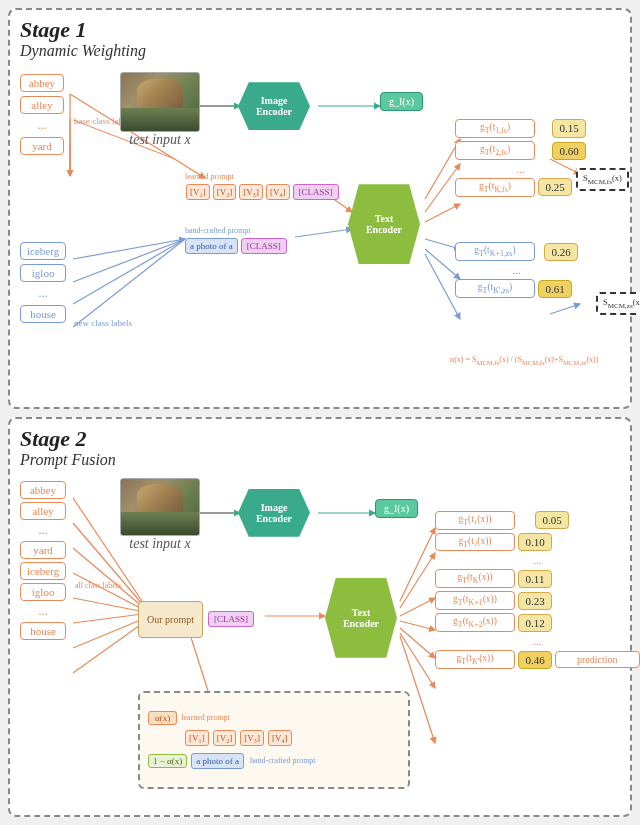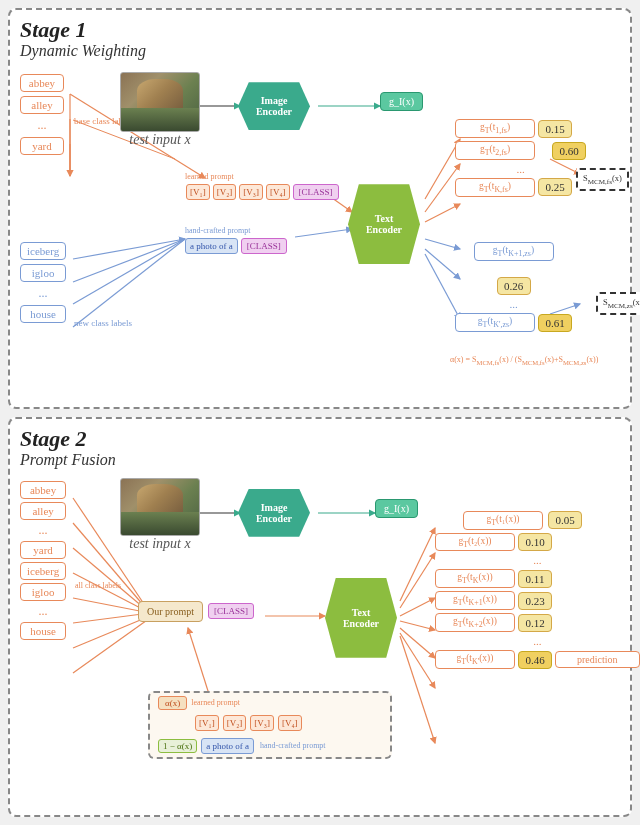--- a/index.html
+++ b/index.html
@@ -334,37 +334,37 @@
 
     <div style="position:absolute; left:328px; top:120px;">
       <div class="encoder-box text-encoder" style="font-size:10px;">Text<br>Encoder</div>
     </div>
 
     <div style="position:absolute; left:360px; top:28px;">
       <div class="score-box-green" style="background:#5bc8a0; border:1.5px solid #2a9870; color:white; border-radius:4px; font-size:10px; padding:3px 8px;">g_I(x)</div>
     </div>
 
     <div style="position:absolute; left:435px; top:55px;">
-      <div style="display:flex; align-items:center; gap:3px; margin-bottom:3px;">
+      <div style="display:flex; gap:17px; margin-bottom:3px;">
         <div class="gt-box">g<sub>T</sub>(t<sub>1,fs</sub>)</div>
         <div class="score-box">0.15</div>
       </div>
       <div style="display:flex; align-items:center; gap:17px; margin-bottom:3px;">
         <div class="gt-box">g<sub>T</sub>(t<sub>2,fs</sub>)</div>
         <div class="score-box score-box-hl">0.60</div>
       </div>
       <div style="font-size:11px; color:#e8895a; margin-bottom:3px; text-align:center;">...</div>
       <div style="display:flex; align-items:center; gap:3px;">
         <div class="gt-box">g<sub>T</sub>(t<sub>K,fs</sub>)</div>
         <div class="score-box">0.25</div>
       </div>
     </div>
 
     <div style="position:absolute; left:435px; top:178px;">
-      <div style="display:flex; align-items:center; gap:16px; margin-bottom:3px;flex-direction:column;">
+      <div style="display:flex; align-items:center; gap:9px; margin-bottom:3px;">
         <div class="gt-box gt-box-blue">g<sub>T</sub>(t<sub>K+1,zs</sub>)</div>
         <div class="score-box">0.26</div>
       </div>
       <div style="font-size:11px; color:#7a9bd4; margin-bottom:3px; text-align:center;">...</div>
       <div style="display:flex; align-items:center; gap:3px;">
         <div class="gt-box gt-box-blue">g<sub>T</sub>(t<sub>K',zs</sub>)</div>
         <div class="score-box score-box-hl">0.61</div>
       </div>
     </div>
 
@@ -449,48 +449,48 @@
 
     <div style="position:absolute; left:218px; top:16px;">
       <div class="encoder-box image-encoder" style="font-size:10px;">Image<br>Encoder</div>
     </div>
 
     <div style="position:absolute; left:355px; top:26px;">
       <div style="background:#5bc8a0; border:1.5px solid #2a9870; color:white; border-radius:4px; font-size:10px; padding:3px 8px;">g_I(x)</div>
     </div>
 
     <div style="position:absolute; left:118px; top:128px; display:flex; align-items:center; gap:4px;">
-      <div style="border:1.5px solid #c8a060; background:#f5e8cc; border-radius:4px; font-size:10px; color:#8a6020; padding:4px 8px;">Our prompt</div>
+      <div style="border:1.5px solid #c8a060; background:#f5e8cc; border-radius:4px; font-size:10px; color:#8a6020; padding:12px 8px;">Our prompt</div>
       <span class="prompt-class">[CLASS]</span>
     </div>
 
     <div style="position:absolute; left:305px; top:105px;">
       <div class="encoder-box text-encoder" style="font-size:10px;">Text<br>Encoder</div>
     </div>
 
-    <div style="position:absolute; left:118px; top:218px; border:2px dashed #888; border-radius:6px; padding:3px 8px; background:#fdf8f0; width:244px;margin-left:10px;">
+    <div style="position:absolute; left:118px; top:218px; border:2px dashed #888; border-radius:6px; padding:18px 8px; background:#fdf8f0; width:272px;">
       <div style="display:flex; align-items:center; gap:4px; margin-bottom:4px;">
         <div style="background:#f5e0c0; border:1.5px solid #e8895a; border-radius:3px; padding:1px 6px; font-size:9px; color:#c05020;">α(x)</div>
         <span style="font-size:8px; color:#e8895a;">learned prompt</span>
       </div>
       <div style="display:flex; align-items:center; gap:2px; margin-bottom:6px; padding-left:36px;">
         <span class="prompt-token">[V₁]</span>
         <span class="prompt-token">[V₂]</span>
         <span class="prompt-token">[V₃]</span>
         <span class="prompt-token">[V₄]</span>
       </div>
       <div style="display:flex; align-items:center; gap:4px;">
         <div style="background:#e8f0d8; border:1.5px solid #8cbd3f; border-radius:3px; padding:1px 4px; font-size:9px; color:#4a7010;">1 − α(x)</div>
         <span class="prompt-handcrafted">a photo of a</span>
         <span style="font-size:8px; color:#7a9bd4; margin-left:2px;">hand-crafted prompt</span>
       </div>
     </div>
 
     <div style="position:absolute; left:415px; top:38px;">
-      <div style="display:flex; align-items:center; gap:5px; margin-bottom:3px;margin-left:28px;">
+      <div style="display:flex; align-items:center; gap:20px; margin-bottom:3px;">
         <div class="gt-box">g<sub>T</sub>(t₁(x))</div>
         <div class="score-box">0.05</div>
       </div>
       <div style="display:flex; align-items:center; gap:3px; margin-bottom:3px;">
         <div class="gt-box">g<sub>T</sub>(t₂(x))</div>
         <div class="score-box">0.10</div>
       </div>
       <div style="font-size:11px; color:#e8895a; margin-bottom:3px; text-align:center;">...</div>
       <div style="display:flex; align-items:center; gap:3px; margin-bottom:3px;">
         <div class="gt-box">g<sub>T</sub>(t<sub>K</sub>(x))</div>

